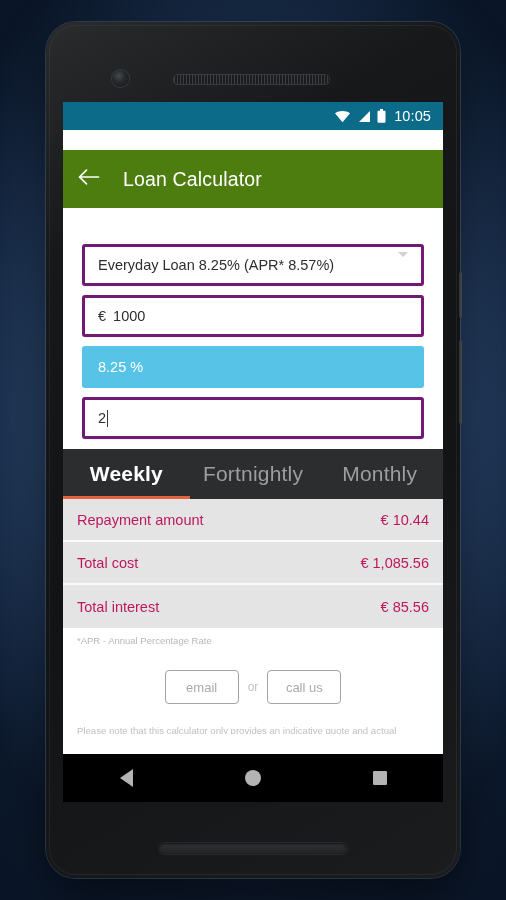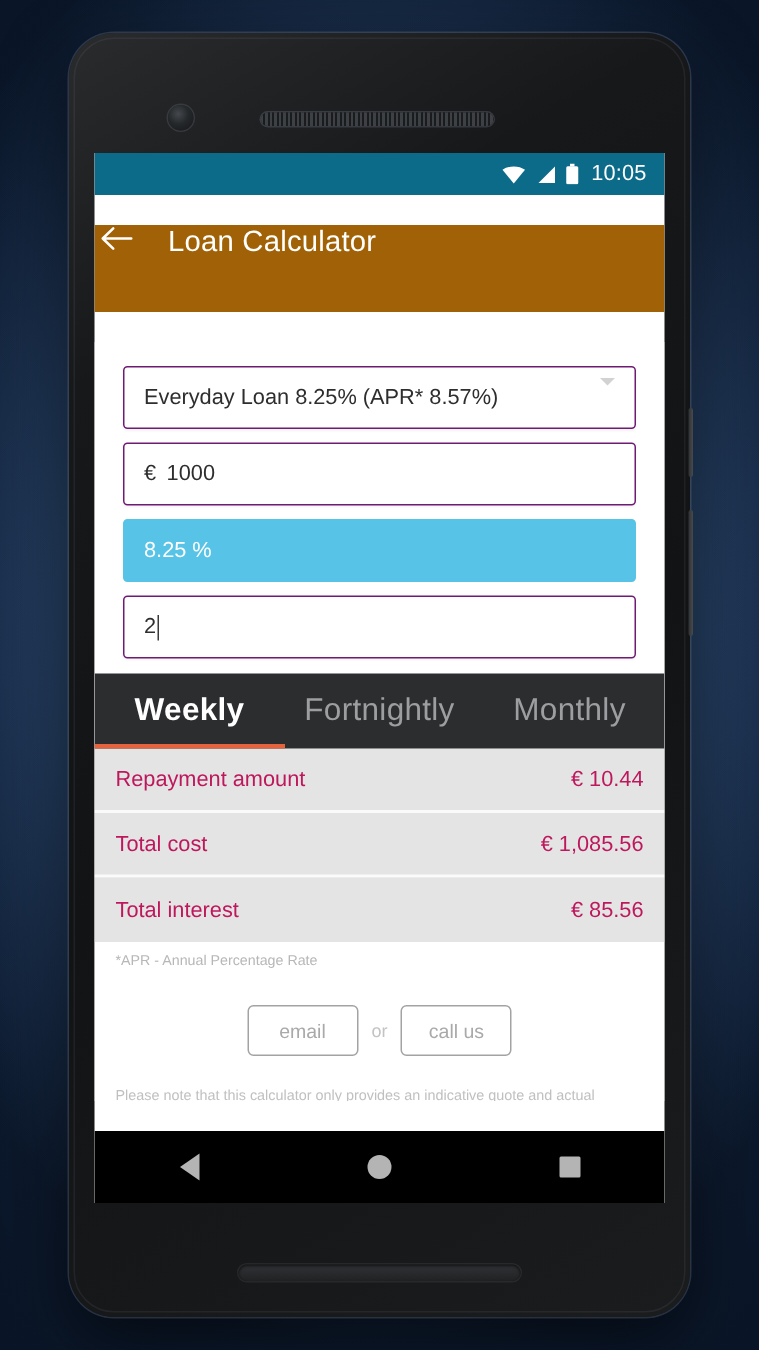--- a/index.html
+++ b/index.html
@@ -118,23 +118,24 @@
   #clock {
     color: #fff;
     font-size: 14.5px;
     letter-spacing: .1px;
     margin-left: 2px;
   }
 
   
   #app-bar {
     height: 58px;
-    background: #a16207;
-    display: flex;
-    padding: 0 4px;
+    background: #4d7c0f;
+    display: flex;
+    align-items: center;
+    padding: 0 15px;
     gap: 23px;
     flex: none;
   }
   #app-title {
     color: #fff;
     font-size: 19.5px;
     font-weight: 500;
     letter-spacing: .15px;
   }
 
@@ -148,21 +149,21 @@
   }
   #form-area {
     padding: 16px 19px 10px;
     display: flex;
     flex-direction: column;
     gap: 9px;
     flex: none;
   }
   .field {
     height: 42px;
-    border: 1px solid #701a75;
+    border: 3px solid #701a75;
     border-radius: 3px;
     background: #fff;
     display: flex;
     align-items: center;
     padding: 0 13px;
     font-size: 14.5px;
     color: #2e2e2e;
     box-shadow: 0 1px 2px rgba(0,0,0,.055);
     position: relative;
   }

